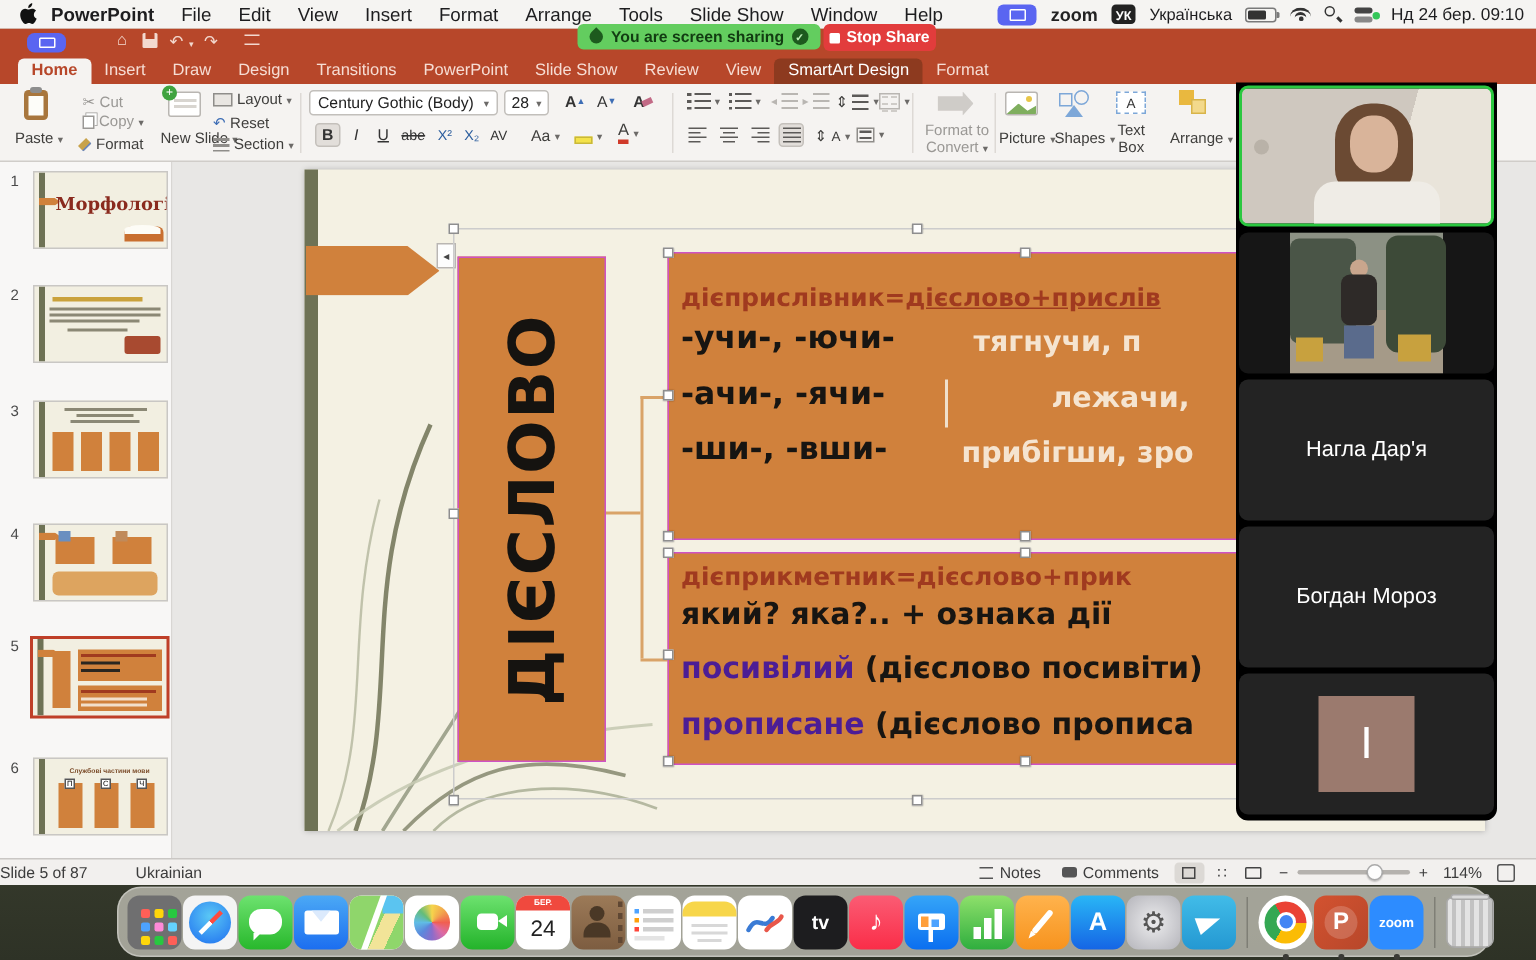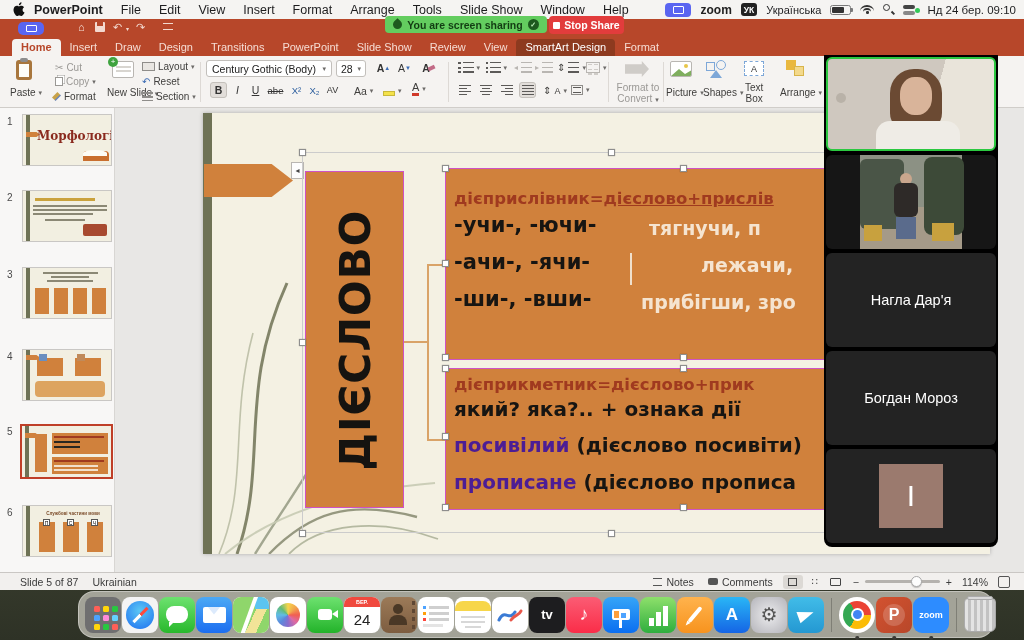--- a/index.html
+++ b/index.html
@@ -423,22 +423,22 @@
       <span class="hdl" style="left:-4px;top:-4px"></span>
       <span class="hdl" style="left:234px;top:-4px"></span>
       <span class="hdl" style="left:-4px;top:64px"></span>
       <span class="hdl" style="left:-4px;top:135px"></span>
       <span class="hdl" style="left:234px;top:135px"></span>
     </div>
   </div>
 </div>
 
 <div class="statusbar s">
-  <span style="margin-left:20px">Slide 5 of 87</span>
-  <span style="margin-left:14px">Ukrainian</span>
+  <span style="">Slide 5 of 87</span>
+  <span style="margin-left:32px">Ukrainian</span>
   <span style="margin-left:auto;display:flex;align-items:center;gap:4px;margin-right:4px">
         <span style="width:9px;height:8px;border-bottom:1.5px solid #555;border-top:1.5px solid #555;display:block"></span>
         <span>Notes</span>
       </span>
   <span style="display:flex;align-items:center;gap:4px;margin:0 10px">
         <span style="width:10px;height:7px;background:#555;border-radius:2px;display:block"></span>
         <span>Comments</span>
       </span>
   <span style="width:20px;height:14px;background:#dcd9d5;border-radius:3px;display:flex;align-items:center;justify-content:center;margin-right:4px">
         <span style="width:9px;height:8px;border:1.2px solid #444;display:block"></span>

